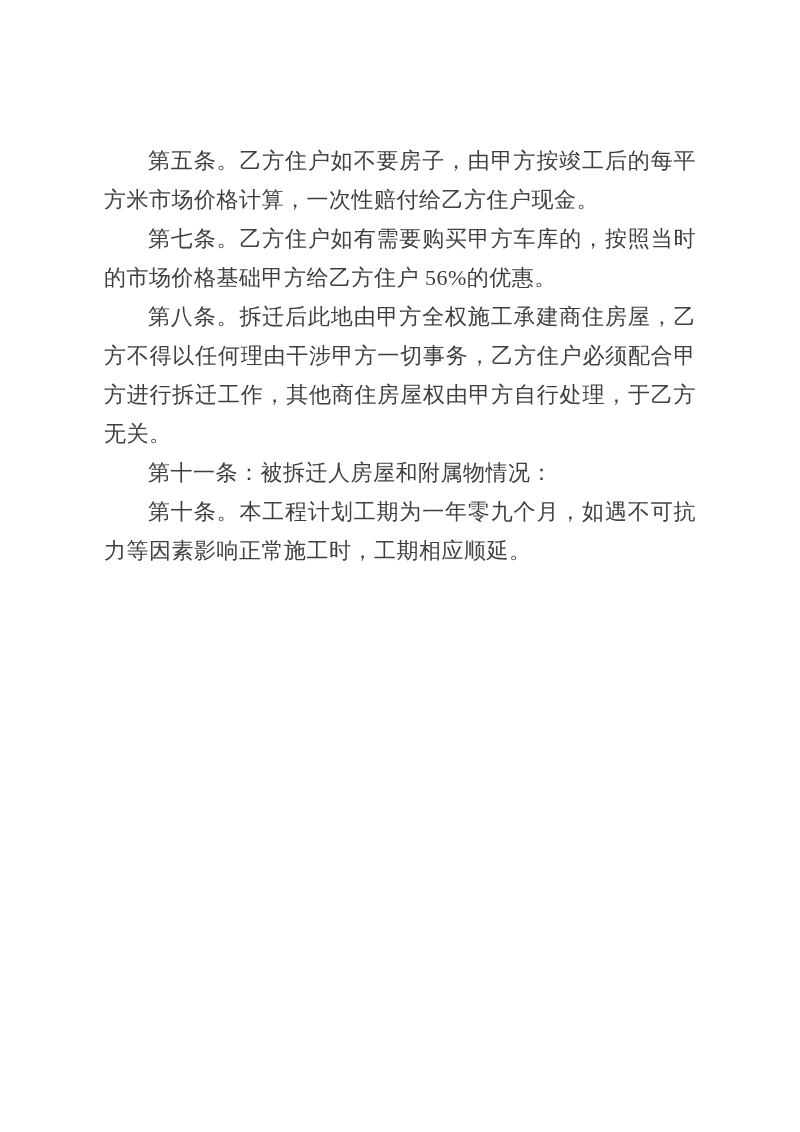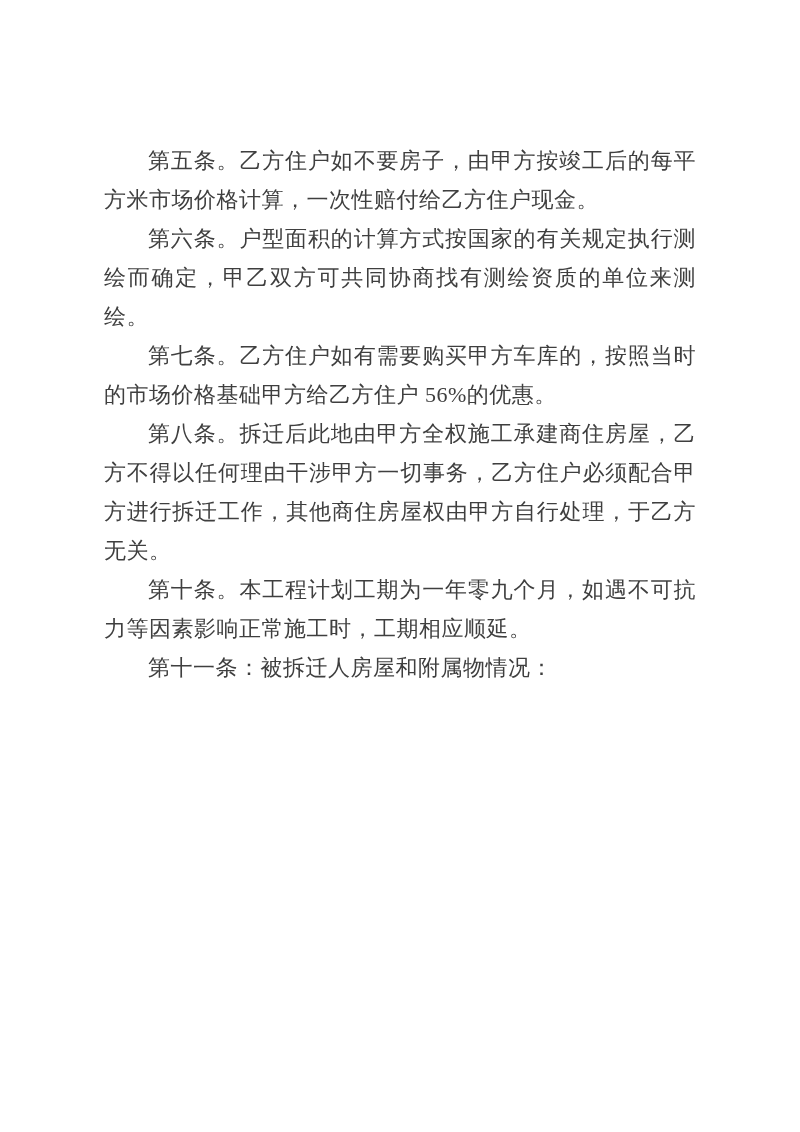--- a/index.html
+++ b/index.html
@@ -49,23 +49,22 @@
     letter-spacing: 2px;
     color: #3f3f3f;
   }
 </style>
 </head>
 <body>
 
 <div class="page" style="background: rgb(255, 255, 255); color: rgb(63, 63, 63);">
   <main class="doc-body">
     <p class="para">第五条。乙方住户如不要房子，由甲方按竣工后的每平方米市场价格计算，一次性赔付给乙方住户现金。</p>
-    <p class="para">第六条。户型面积的计算方式按国家的有关规定执行测绘而确定，甲乙双方可共同协商找有测绘资质的单位来测绘。</p>
     <p class="para">第七条。乙方住户如有需要购买甲方车库的，按照当时的市场价格基础甲方给乙方住户 56%的优惠。</p>
     <p class="para">第八条。拆迁后此地由甲方全权施工承建商住房屋，乙方不得以任何理由干涉甲方一切事务，乙方住户必须配合甲方进行拆迁工作，其他商住房屋权由甲方自行处理，于乙方无关。</p>
+    <p class="para">第十一条：被拆迁人房屋和附属物情况：</p>
     <p class="para">第十条。本工程计划工期为一年零九个月，如遇不可抗力等因素影响正常施工时，工期相应顺延。</p>
-    <p class="para">第十一条：被拆迁人房屋和附属物情况：</p>
   </main>
 
   <footer class="page-footer">
     <span class="page-num">第2页 共3页</span>
   </footer>
 </div>
 
 </body></html>

